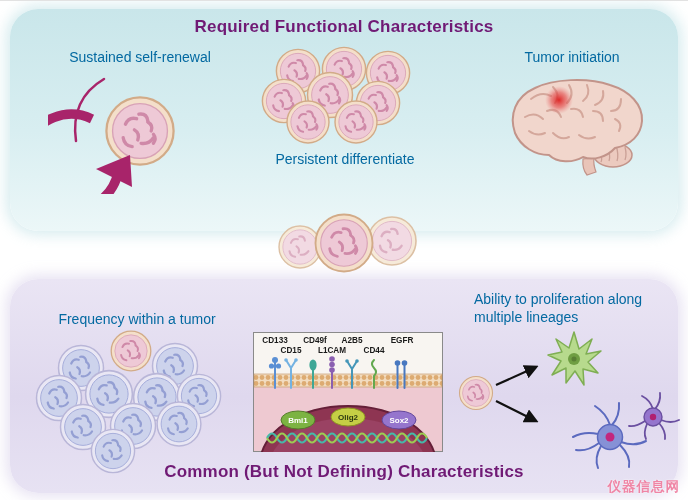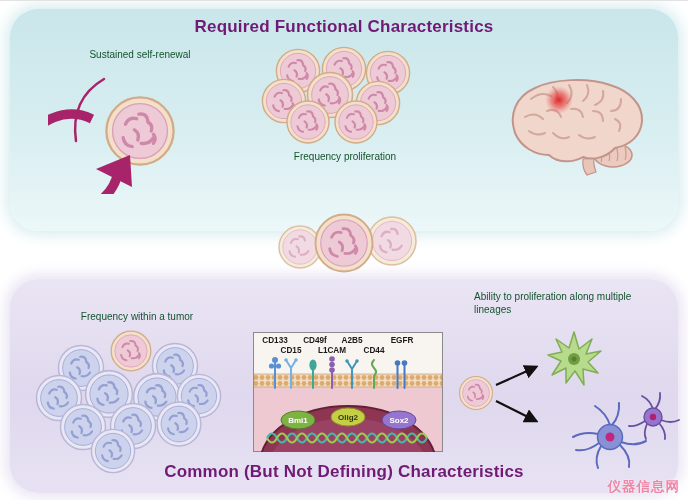--- a/index.html
+++ b/index.html
@@ -9,21 +9,21 @@
   #top-panel{left:10px;top:8px;width:668px;height:222px;
     background:linear-gradient(180deg,#c9e6ea 0%,#d8eef1 55%,#ecf7f8 100%);
     box-shadow:0 0 14px 4px rgba(201,230,234,.75);}
   #bottom-panel{left:10px;top:278px;width:668px;height:214px;
     background:linear-gradient(180deg,#eae5f4 0%,#dfd8ee 55%,#e7e2f3 100%);
     box-shadow:0 0 14px 4px rgba(223,216,238,.75);}
   .ttl{position:absolute;left:0;width:688px;text-align:center;font-weight:bold;
        font-size:17px;color:#701a75;letter-spacing:.2px;}
   #title-top{top:16px;}
   #title-bottom{top:461px;}
-  .lbl{position:absolute;font-size:10px;color:#14532d;text-align:center;line-height:1.25;}
+  .lbl{position:absolute;font-size:14px;color:#0369a1;text-align:center;line-height:1.25;}
   #lbl-selfrenewal{left:30px;top:48px;width:220px;}
   #lbl-tumorinit{left:462px;top:48px;width:220px;}
   #lbl-proliferation{left:240px;top:150px;width:210px;}
   #lbl-frequency{left:27px;top:310px;width:220px;}
   #lbl-marker{left:240px;top:310px;width:215px;}
   #lbl-differentiate{left:474px;top:290px;width:190px;text-align:left;}
   .art{position:absolute;}
   #csc-ellipse{position:absolute;left:204px;top:178px;width:280px;height:110px;
     background:#fff;border:1.7px solid #2a2a2a;border-radius:50%;z-index:5;}
   #csc-label{position:relative;top:9px;width:100%;text-align:center;
@@ -93,21 +93,22 @@
         <path d="M0,0 L10,5 L0,10 z" fill="#111"></path>
       </marker>
     </defs>
   </svg>
 
   <section class="panel" id="top-panel"></section>
   <section class="panel" id="bottom-panel"></section>
 
   <div class="ttl" id="title-top">Required Functional Characteristics</div>
   <div class="lbl" id="lbl-selfrenewal">Sustained self-renewal</div>
-  <div class="lbl" id="lbl-proliferation">Frequency proliferation</div>
+  <div class="lbl" id="lbl-proliferation">Persistent differentiate</div>
+  <div class="lbl" id="lbl-tumorinit">Tumor initiation</div>
 
   <svg class="art" id="art-selfrenewal" style="left:48px;top:68px;" width="180" height="125" viewBox="-90 -62 180 125">
     <g>
       <path d="M -62,10 Q -68,-32 -34,-52" fill="none" stroke="#a8246a" stroke-width="2.5" stroke-linecap="round"></path>
       <path d="M -46,-12 A 48 48 0 1 0 -20,42" fill="none" stroke="#a8246a" stroke-width="9.5"></path>
     </g>
     <use href="#cell-pink" transform="translate(2,0) scale(1.12)"></use>
     <polygon points="-42,38 -8,24 -6,56" fill="#a8246a"></polygon>
   </svg>
 

